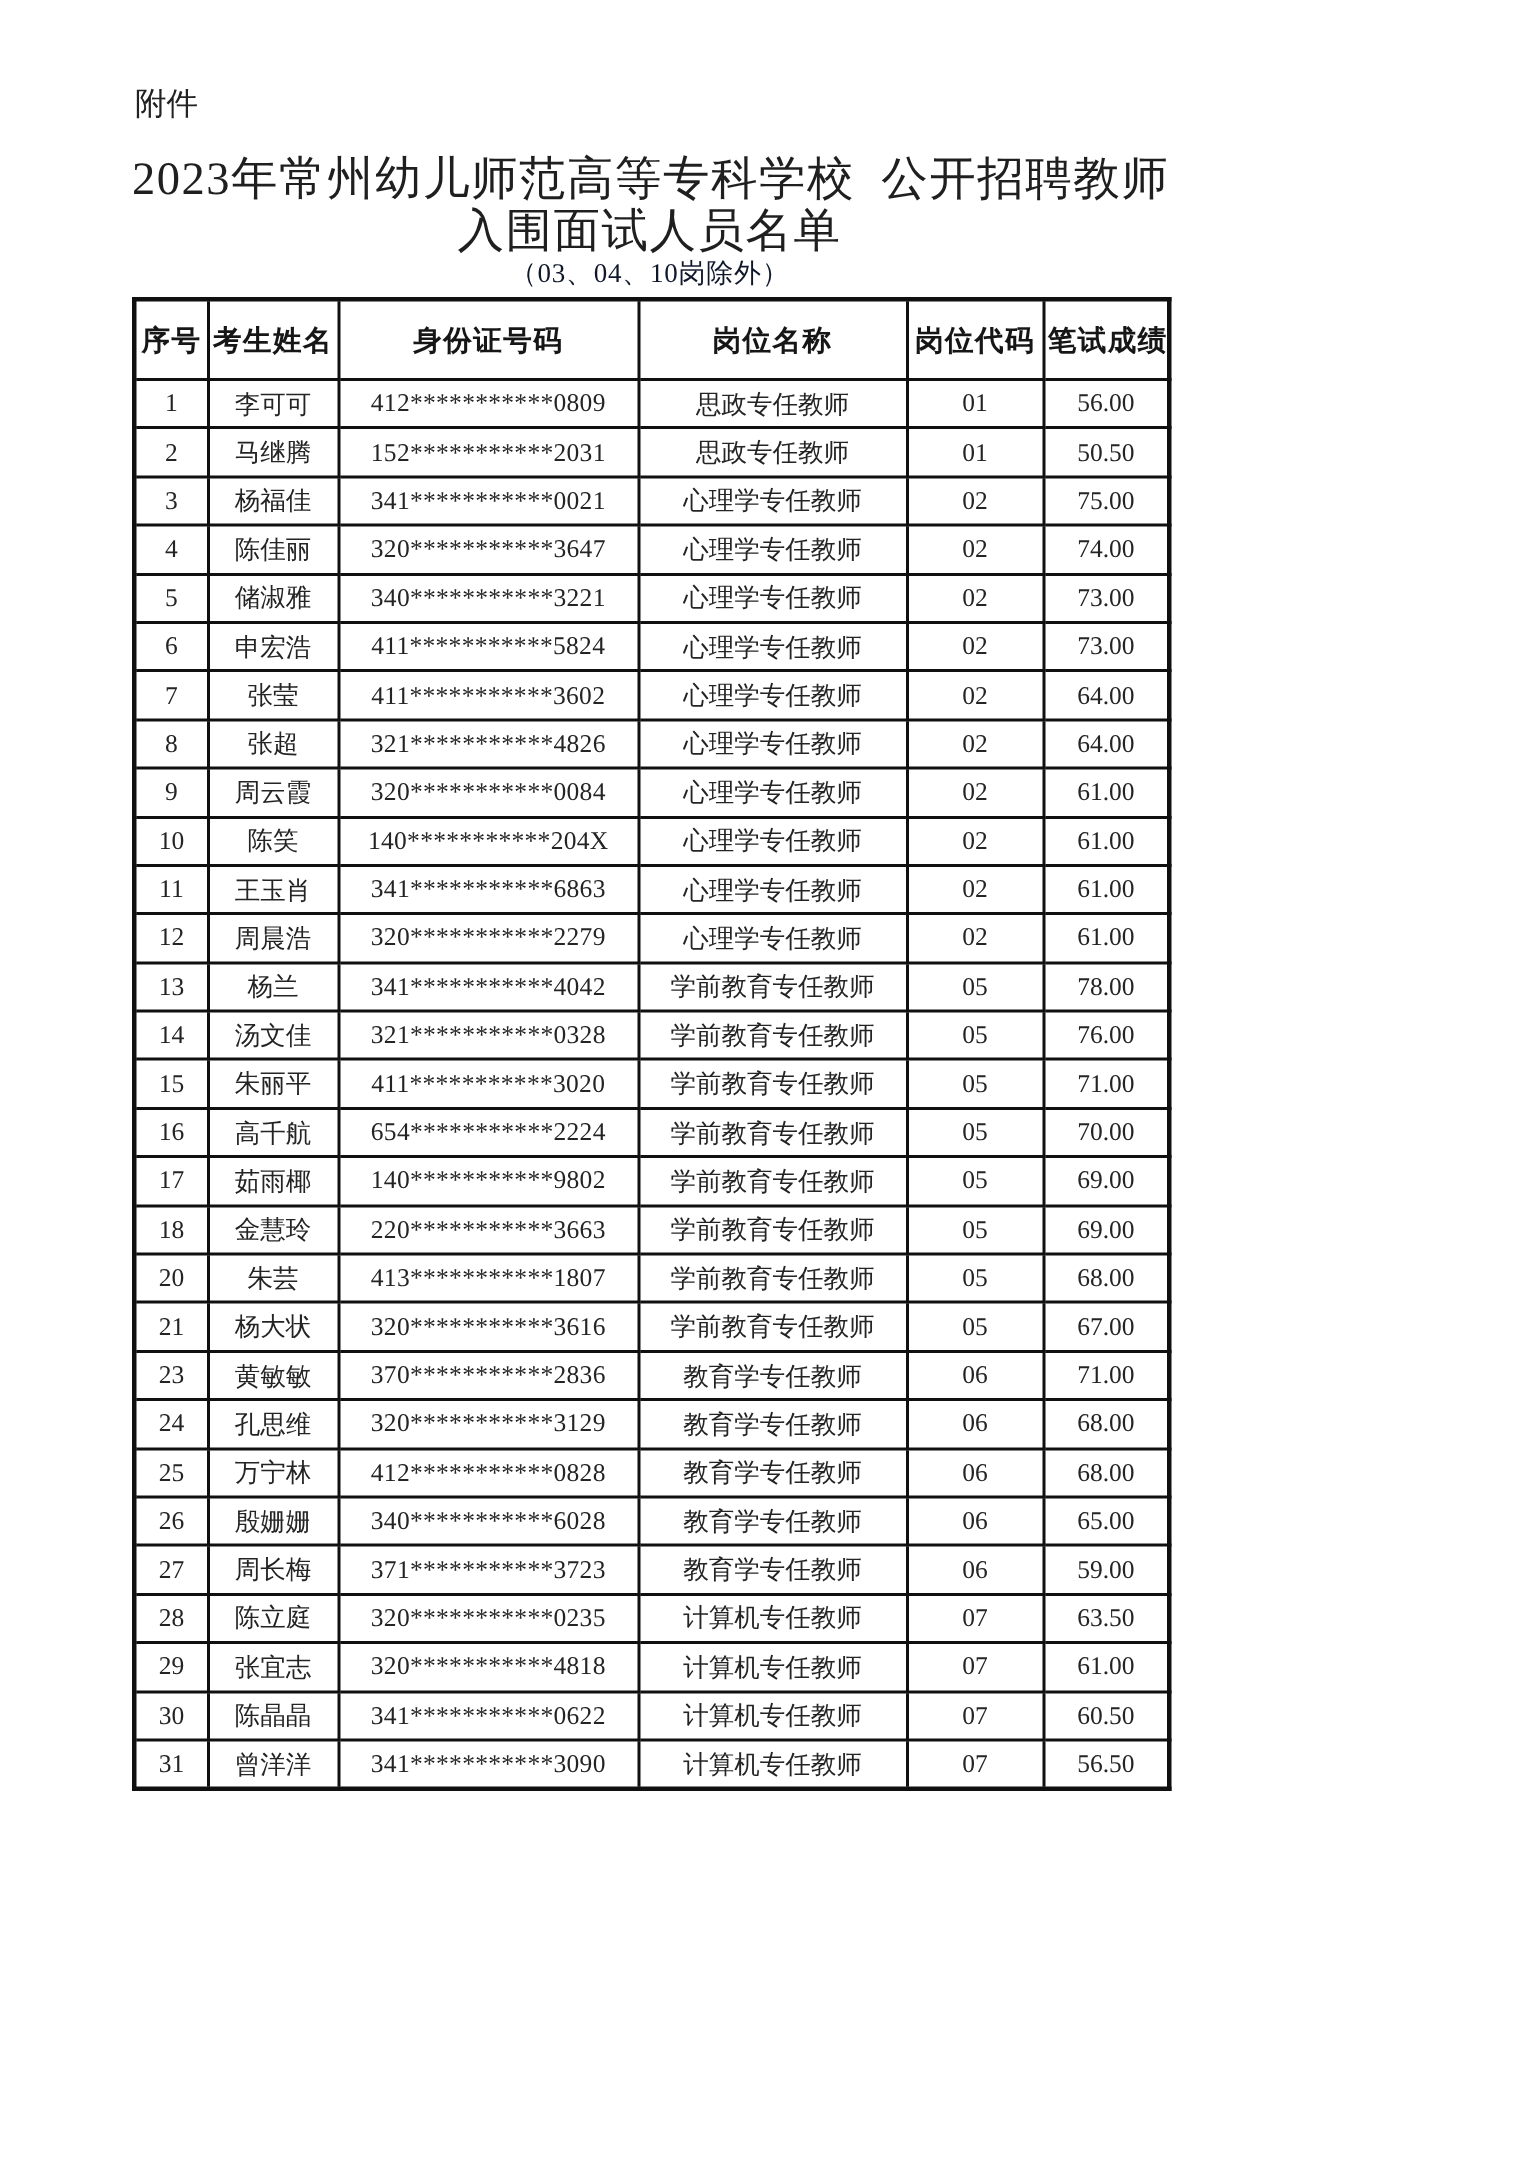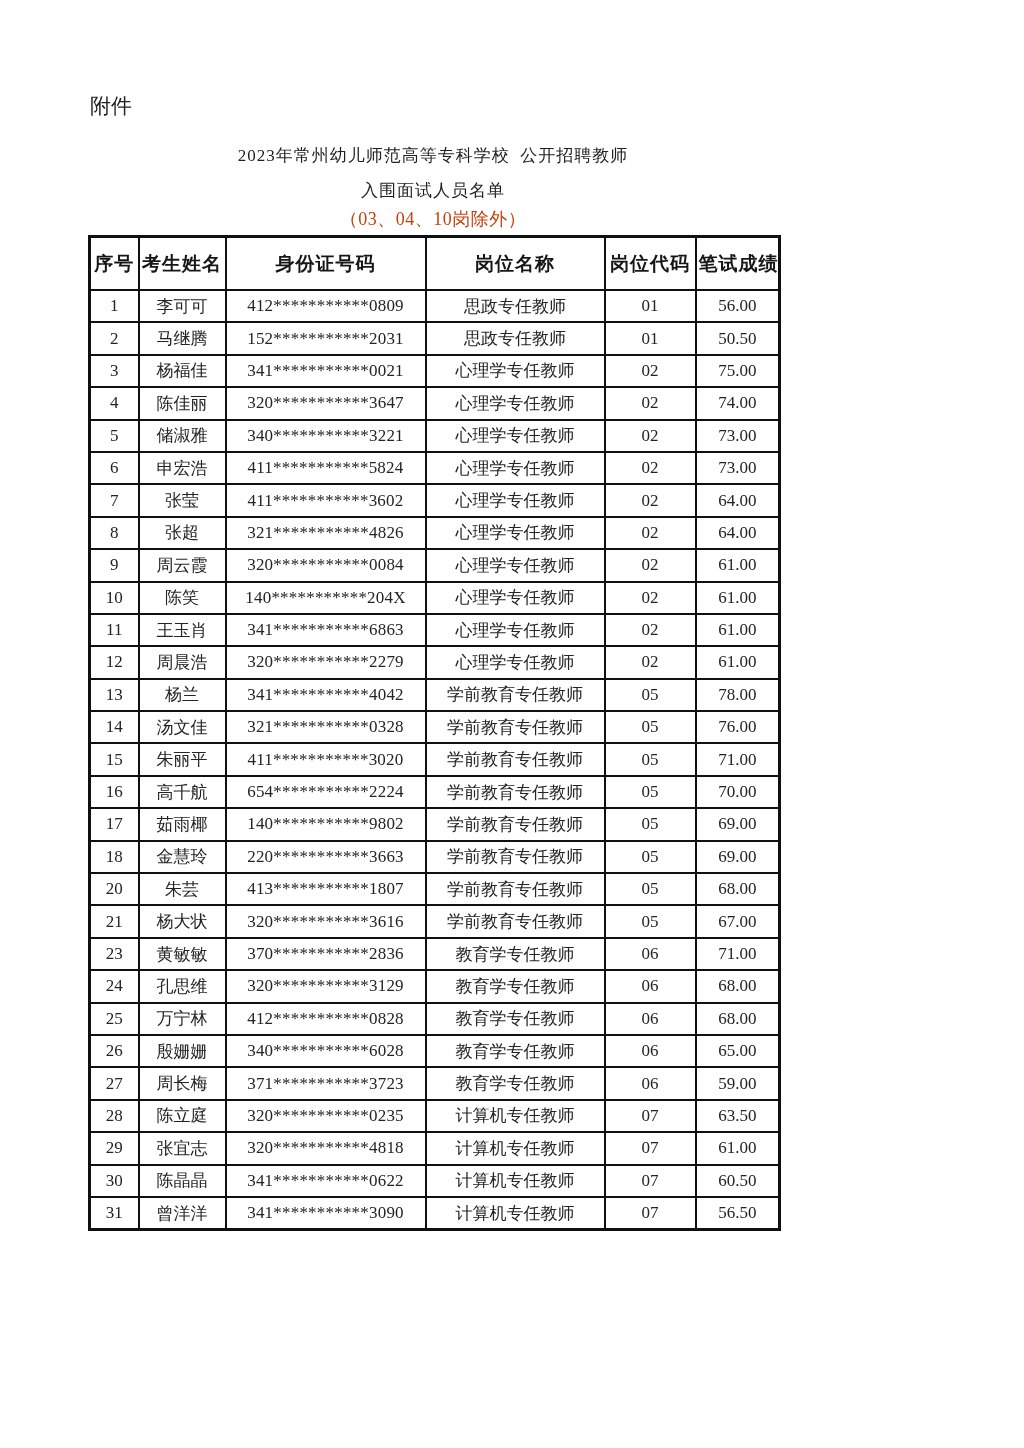--- a/index.html
+++ b/index.html
@@ -14,41 +14,41 @@
     background: #ffffff;
     color: #1c1c1c;
     font-family: "Liberation Serif", "DejaVu Serif", serif;
     overflow: hidden;
   }
   .content {
     padding-left: 88px;
     width: 690px;
   }
   .attachment {
-    margin-top: 92px;
+    margin-top: 55px;
     padding-left: 2px;
     font-size: 21px;
     line-height: 28px;
     color: #222;
   }
   .title-block {
     margin-top: 18px;
     text-align: center;
   }
   .doc-title {
-    font-size: 17px;
+    font-size: 31px;
     line-height: 35px;
     color: #1f1f1f;
     white-space: pre;
     letter-spacing: 1px;
   }
   .doc-subtitle {
     font-size: 18px;
     line-height: 23px;
-    color: #c2410c;
+    color: #0f172a;
     letter-spacing: 0.5px;
   }
   table.roster {
     margin-top: 4px;
     border-collapse: collapse;
     table-layout: fixed;
     width: 690px;
     border: 3px solid #101010;
   }
   table.roster th, table.roster td {

